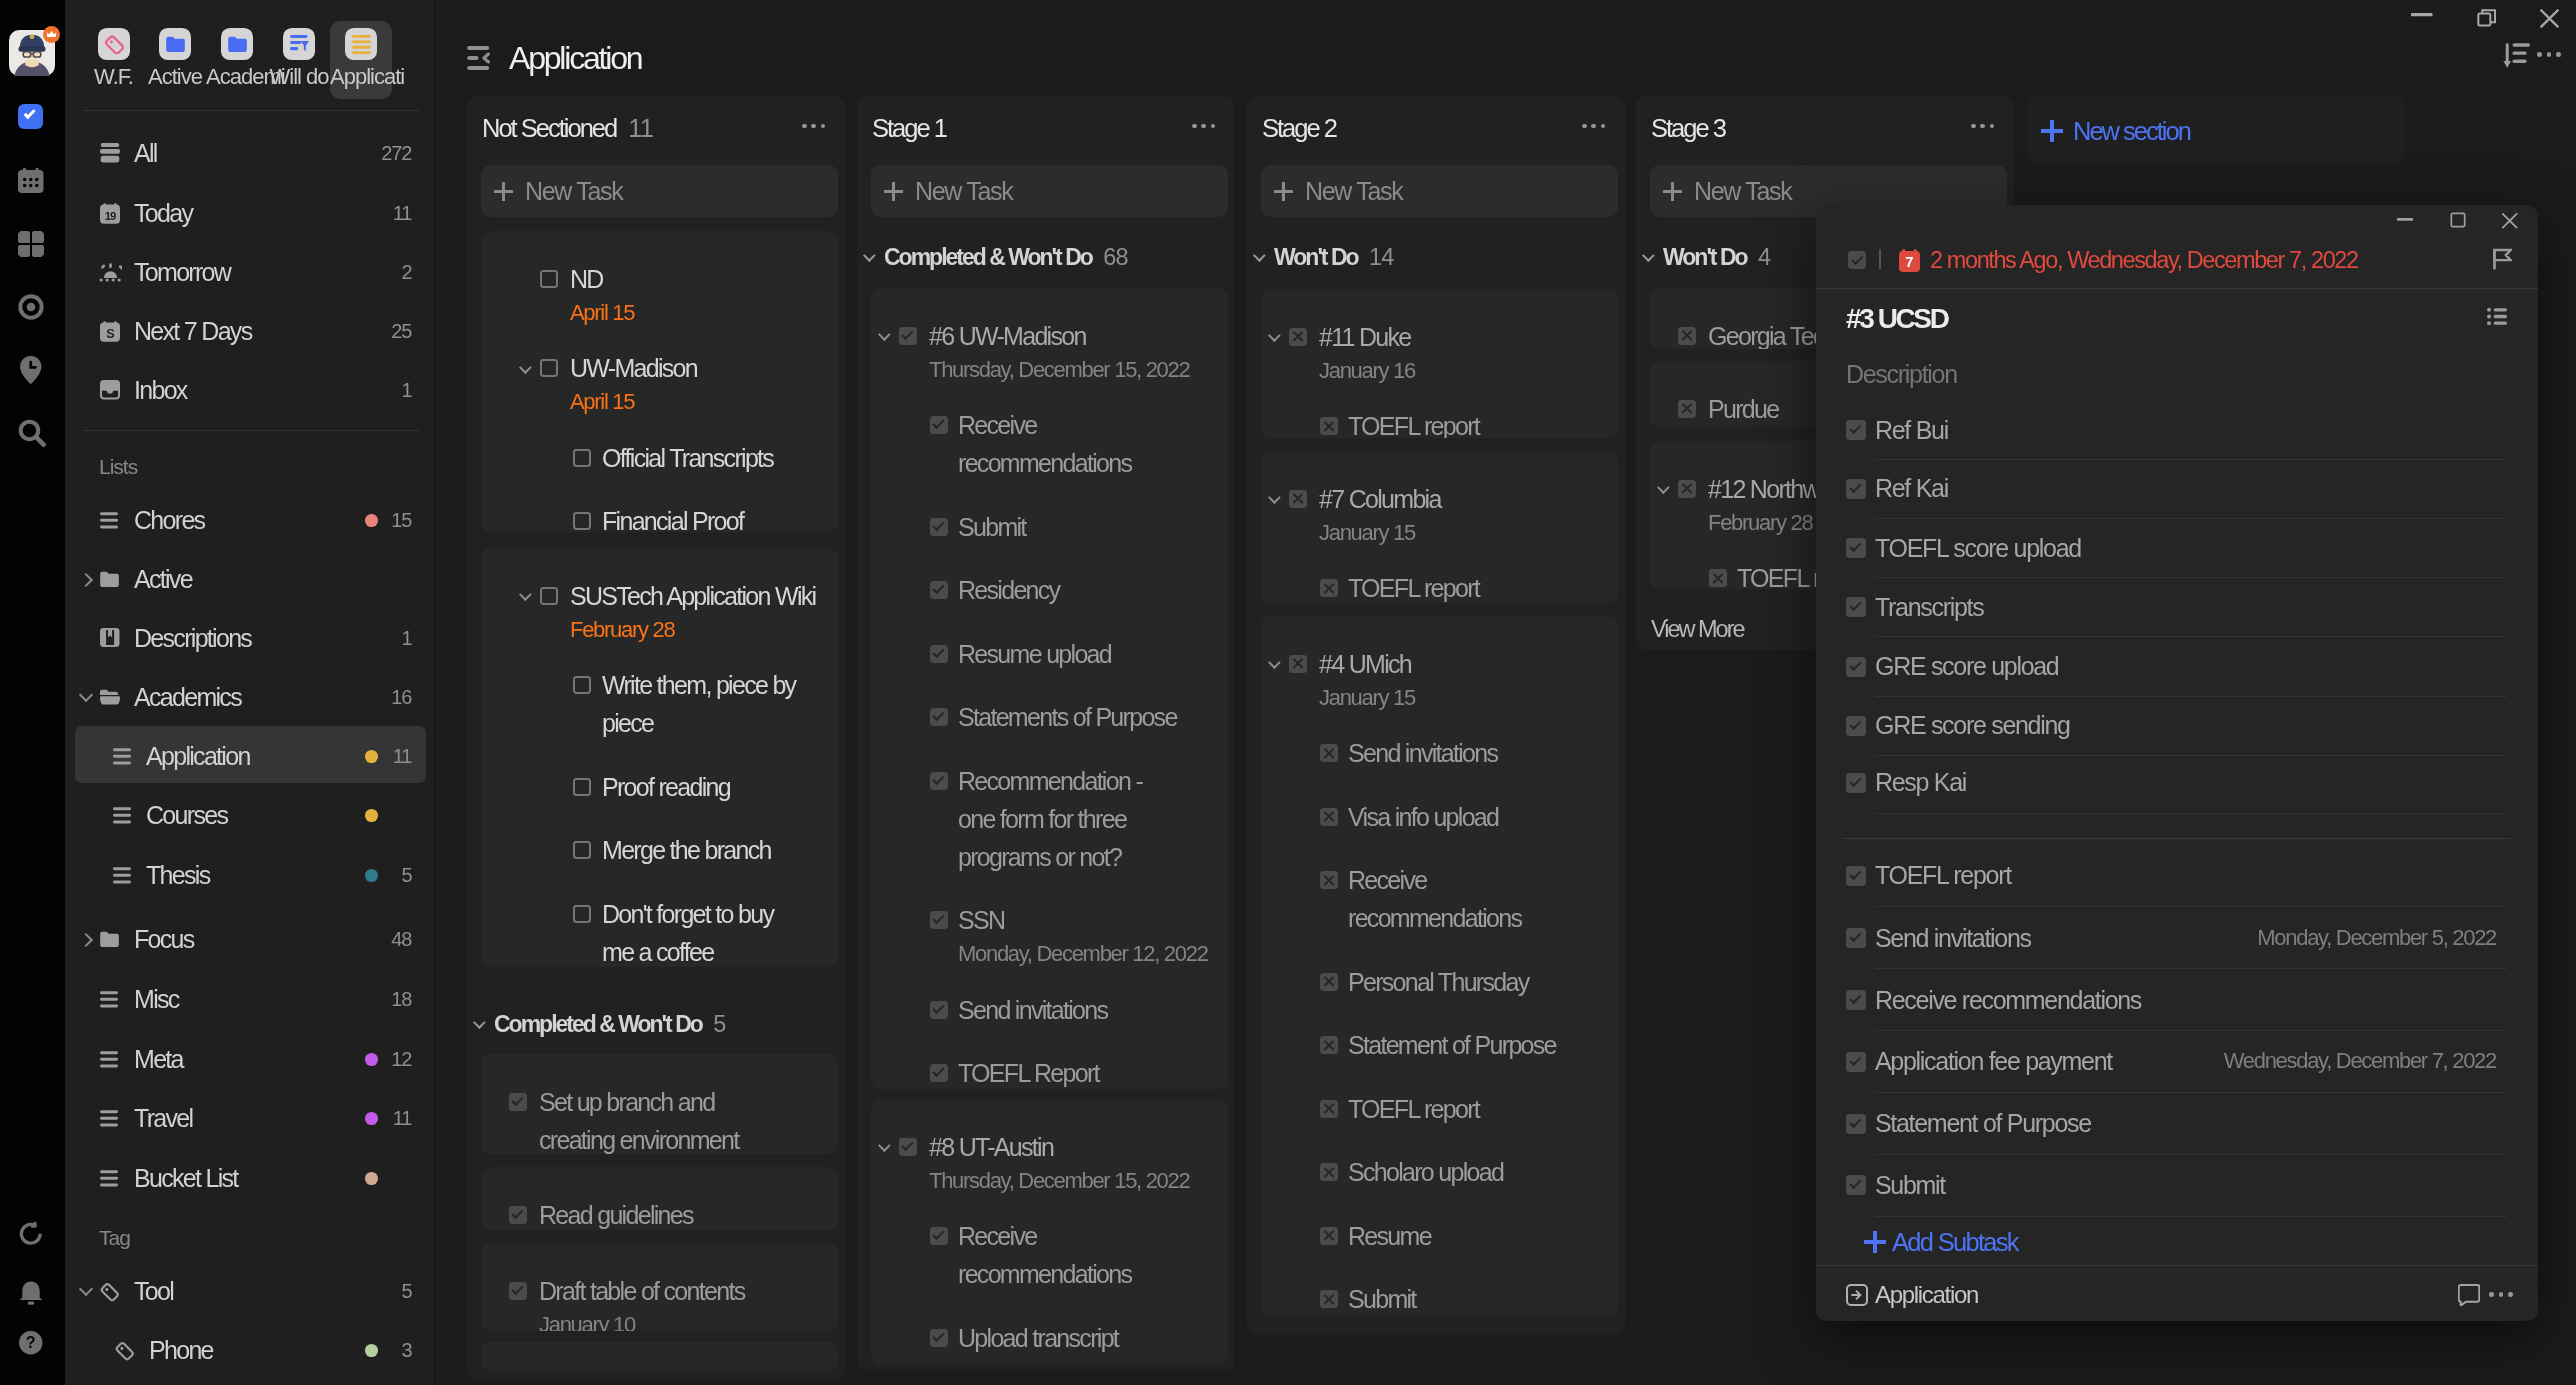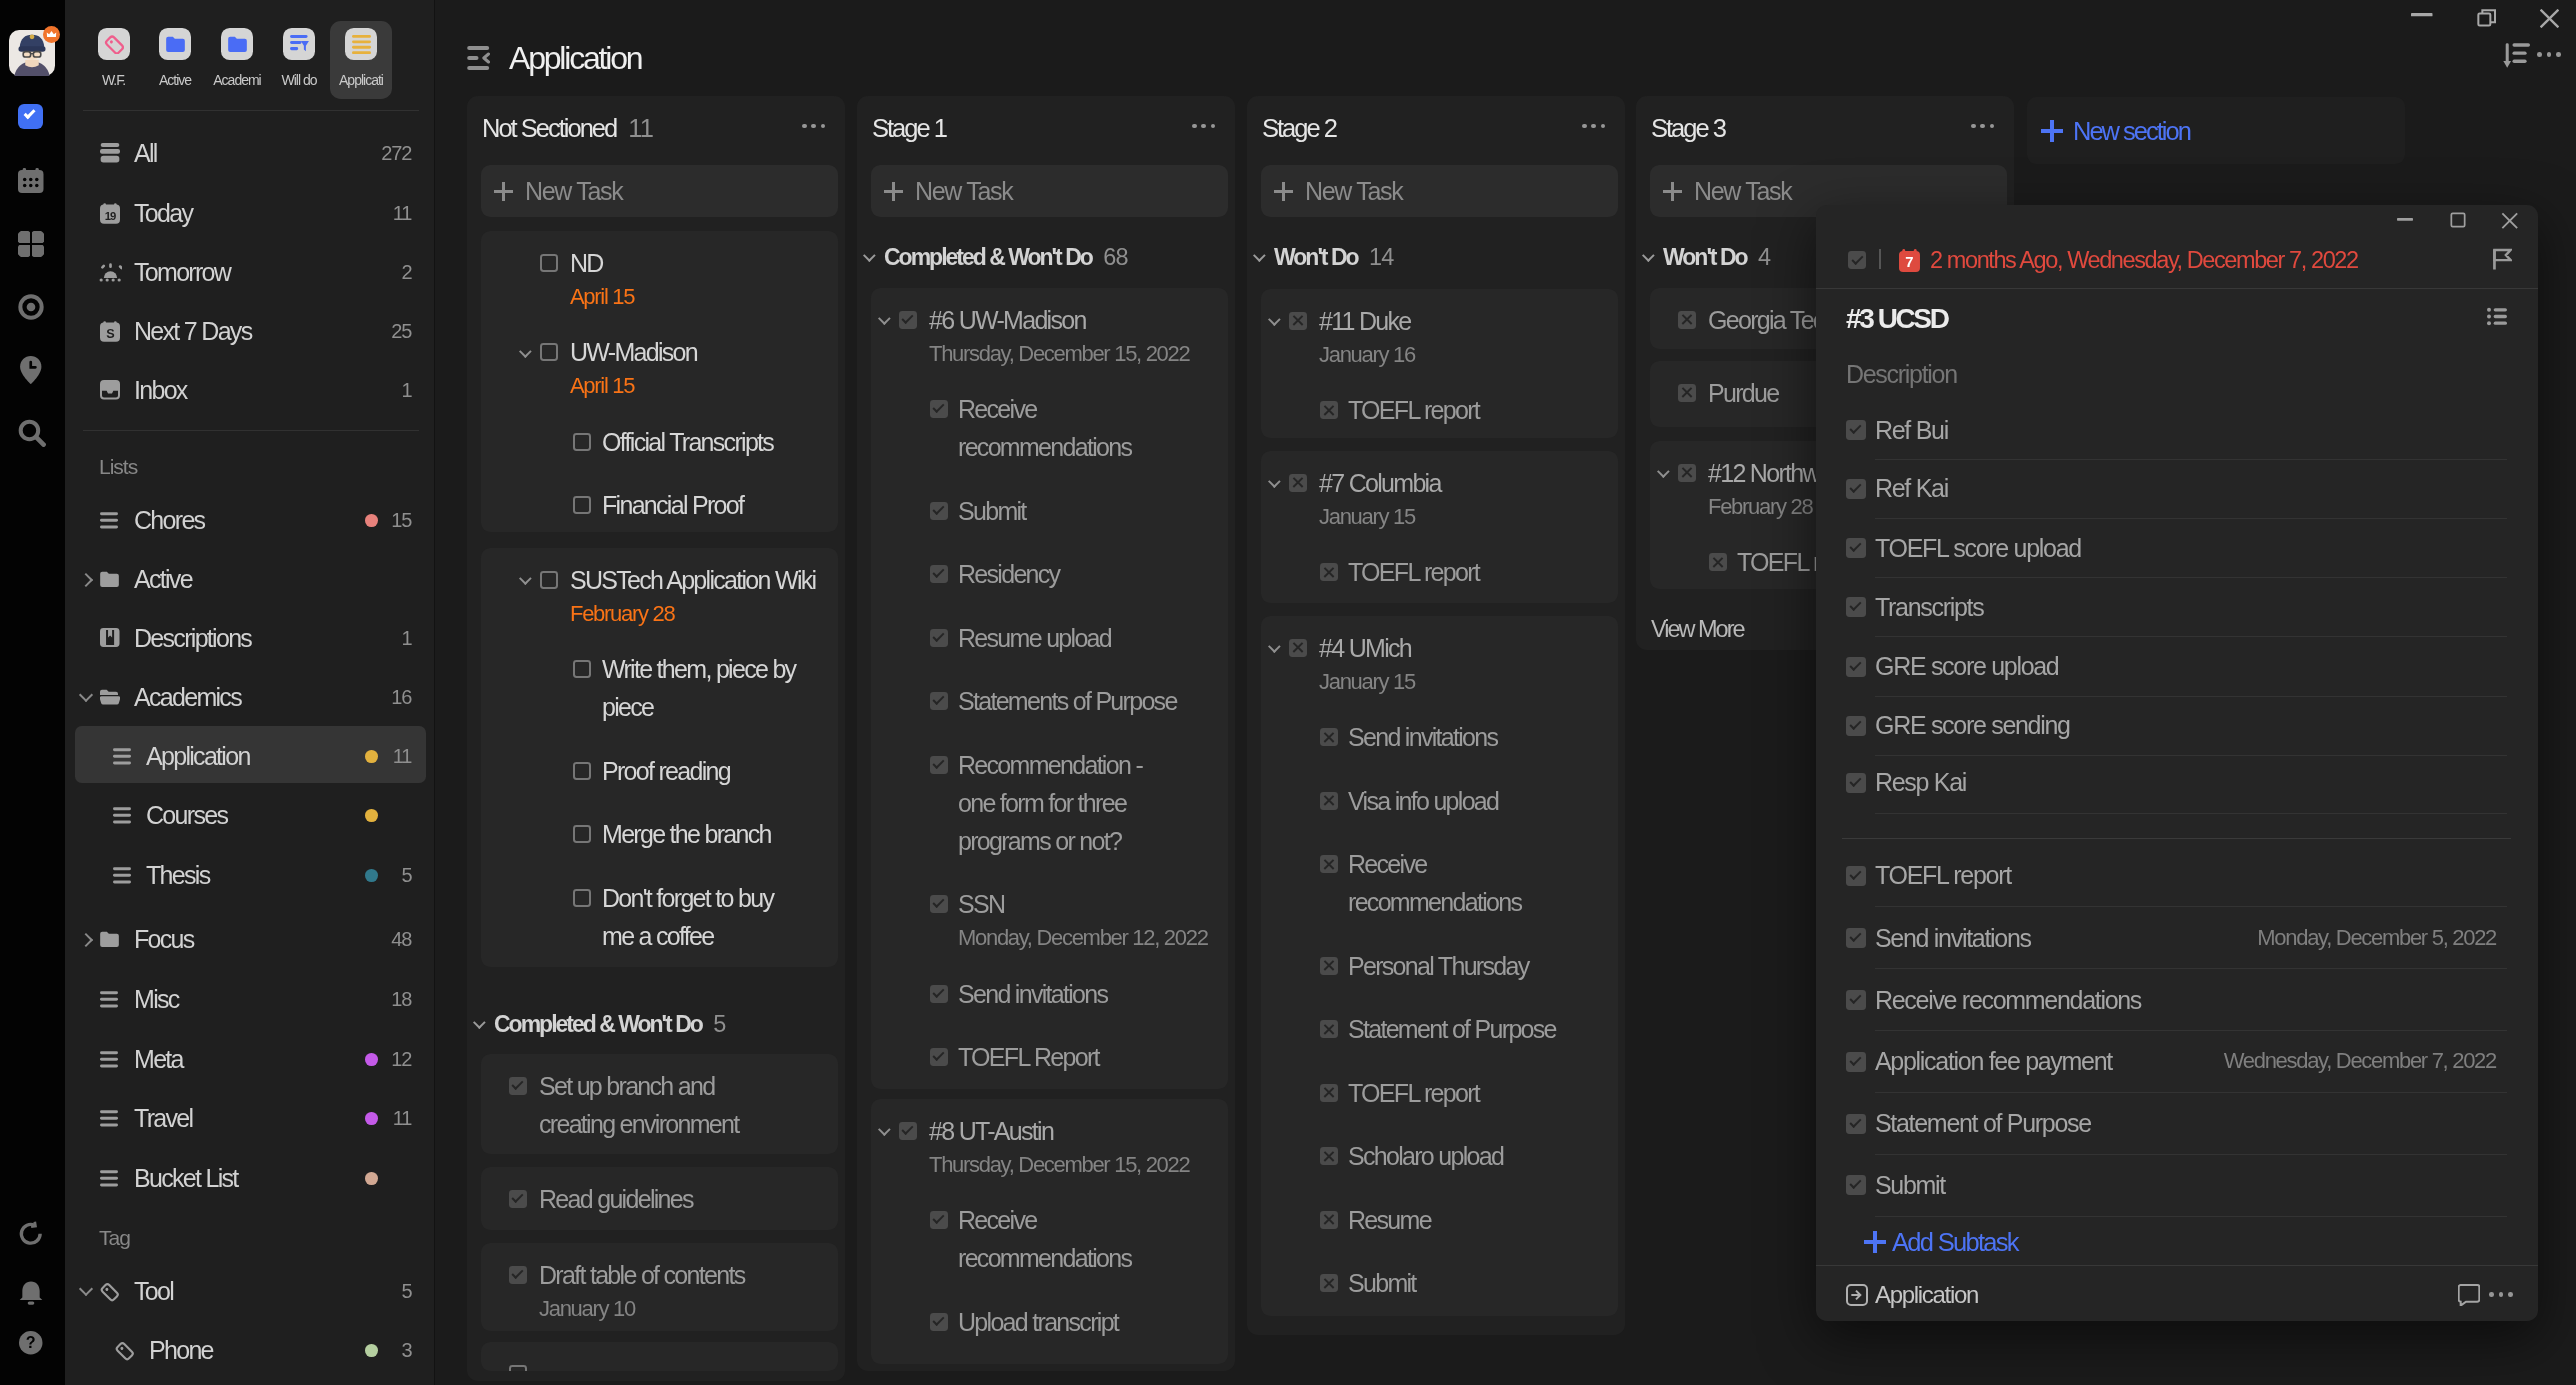--- a/index.html
+++ b/index.html
@@ -3,21 +3,21 @@
 *{margin:0;padding:0;box-sizing:border-box}
 html,body{width:2576px;height:1385px;overflow:hidden}
 body{background:#1b1b1b;font-family:"Liberation Sans",sans-serif;color:#d4d4d4;position:relative}
 .a{position:absolute}
 
 #rail{left:0;top:0;width:65px;height:1385px;background:#030303}
 
 #sb{left:65px;top:0;width:370px;height:1385px;background:#1f1f1f;border-right:1.3px solid #121212}
 .tab{width:62px;text-align:center}
 .tabbox{width:32px;height:32px;border-radius:8.7px;background:#d5d5d5;margin:0 auto;position:relative}
-.tablbl{font-size:14px;color:#c9c9c9;margin-top:12px;letter-spacing:-1px}
+.tablbl{font-size:22px;color:#c9c9c9;margin-top:4px;letter-spacing:-1px}
 .srow{left:0;width:370px;height:38px;line-height:38px;font-size:25px;color:#d2d2d2;letter-spacing:-1.7px}
 .srow .txt{position:absolute;left:69px;top:0}
 .srow .txt2{position:absolute;left:81px;top:0}
 .cnt{position:absolute;right:23.5px;top:0;color:#8f8f8f;font-size:20px;letter-spacing:-1px}
 .dot{position:absolute;width:12.8px;height:12.8px;border-radius:50%;top:12.8px;left:300px}
 .slbl{font-size:21px;color:#878787;letter-spacing:-1px}
 .sdiv{left:18px;width:336px;height:1.3px;background:#313131}
 .ic{position:absolute;top:8.7px}
 .chev{position:absolute;width:10px;height:10px;border-right:2px solid #8a8a8a;border-bottom:2px solid #8a8a8a}
 .chev.d{transform:rotate(45deg)}
@@ -34,21 +34,21 @@
 .newtask{position:absolute;left:14px;top:69px;width:357px;height:52px;background:#2c2c2c;border-radius:9.4px;color:#8b8b8b;font-size:25px;line-height:52px;letter-spacing:-1.3px}
 .newtask span{margin-left:44px}
 .newtask::before,.newtask::after{content:"";position:absolute;background:#8b8b8b}
 .newtask::before{left:21px;top:17px;width:2.7px;height:19px}
 .newtask::after{left:12.8px;top:25px;width:19px;height:2.7px}
 .shead{position:absolute;left:27px;font-size:23px;font-weight:bold;color:#d3d3d3;line-height:38px;letter-spacing:-2px}
 .shead .sc{font-weight:normal;color:#8f8f8f;margin-left:11.4px;letter-spacing:-0.7px;font-size:23.5px}
 .shead .sv{position:absolute;left:-19px;top:13.4px;width:8.7px;height:8.7px;border-right:2px solid #9a9a9a;border-bottom:2px solid #9a9a9a;transform:rotate(45deg)}
 .card{position:absolute;left:14px;width:357px;background:#272727;border-radius:9.4px;padding:12.8px 0 9.4px 0;overflow:hidden}
 .tr{position:relative;margin-top:25.5px;padding-right:5.4px;font-size:25px;line-height:38px;color:#d6d6d6;letter-spacing:-1.7px}
-.tr:first-child{margin-top:0}
+.tr:first-child{margin-top:16px}
 .tr.m32{margin-top:21.5px}
 .tr span{white-space:nowrap;display:inline-block}
 .l1{padding-left:89px}.l2{padding-left:121px}
 .s1{padding-left:58px}.s2{padding-left:87px}
 .cb{position:absolute;top:10px;width:18px;height:18px;border-radius:3.4px}
 .l1>.cb{left:59px}.l2>.cb{left:92px}.s1>.cb{left:28px}.s2>.cb{left:59px}
 .cb.e{border:2px solid #767676}
 .cb.c{background:#4b4b4b}
 .cb.c::after{content:"";position:absolute;left:3.4px;top:4px;width:8.7px;height:4px;border-left:2px solid #252525;border-bottom:2px solid #252525;transform:rotate(-45deg)}
 .cb.x{background:#4b4b4b}

